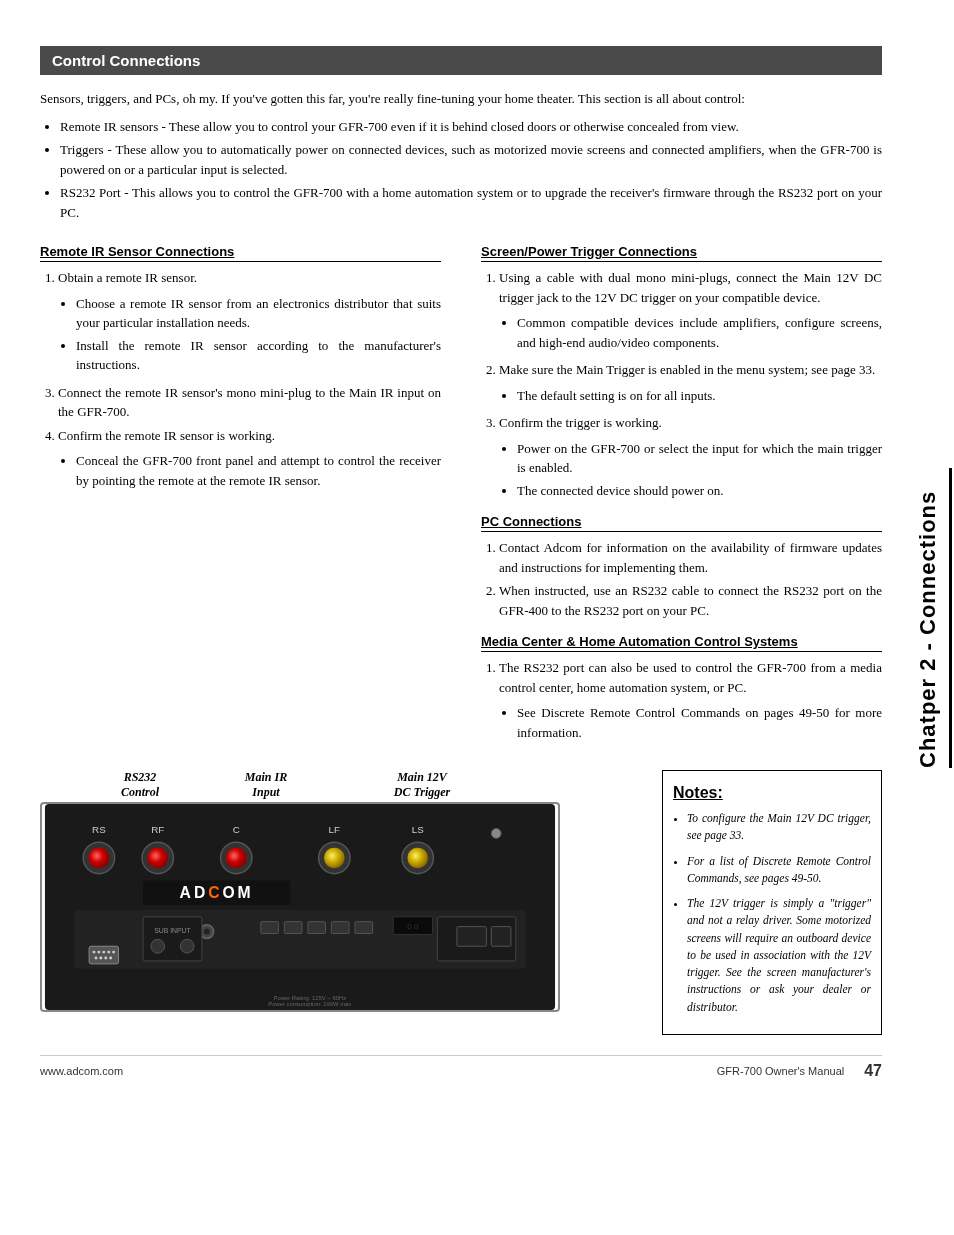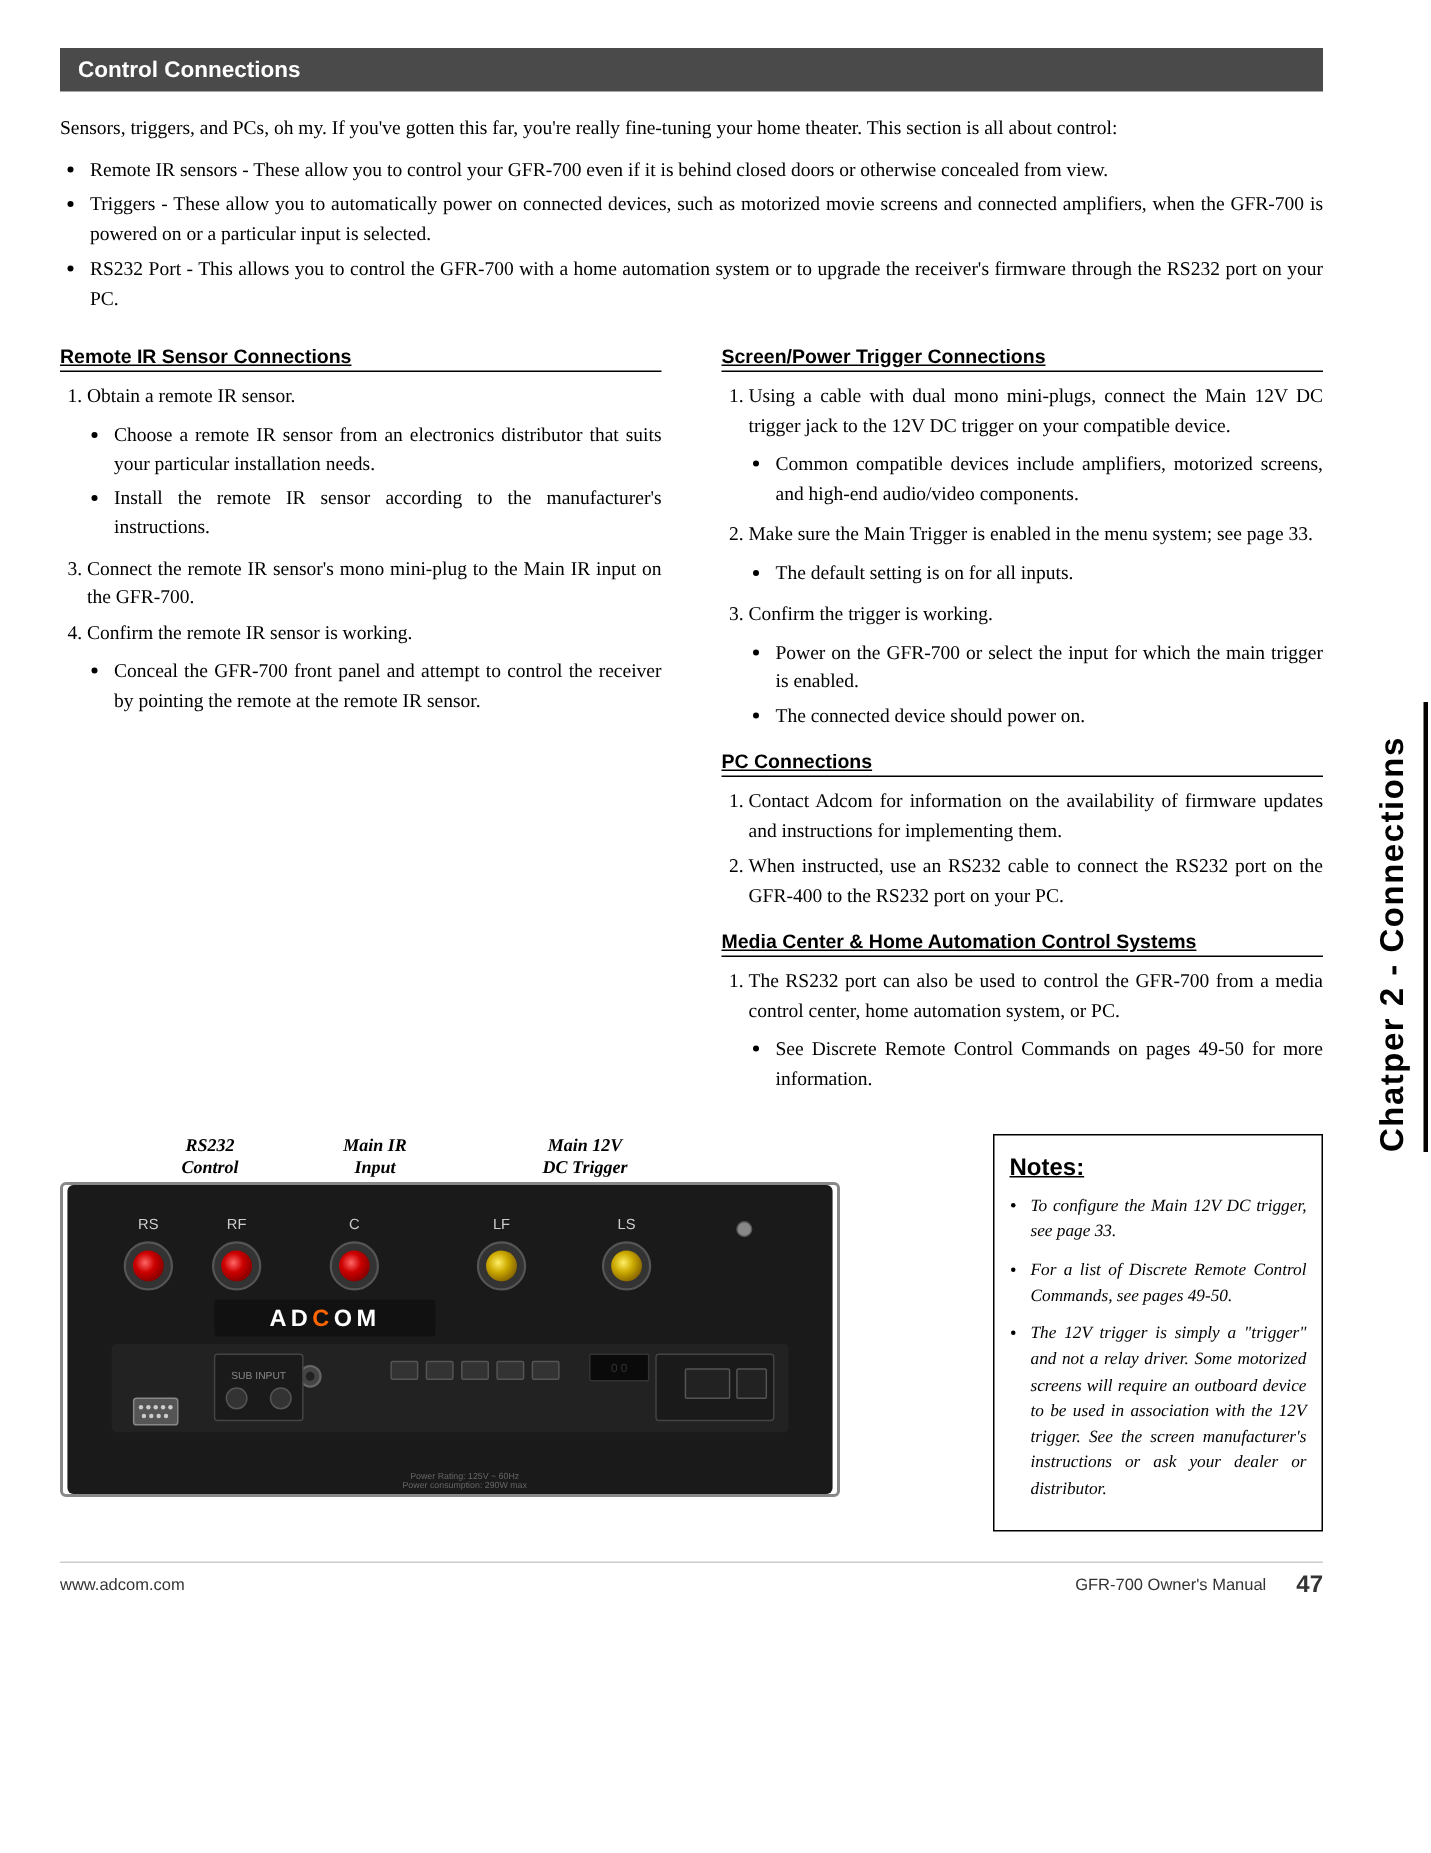--- a/index.html
+++ b/index.html
@@ -44,21 +44,21 @@
       color: #000;
       border-left: 3px solid #000;
       padding-left: 8px;
       height: 300px;
       display: flex;
       align-items: center;
     }
 
     .main-content {
       width: 912px;
-      padding: 32px 30px 20px 40px;
+      padding: 46px 30px 20px 40px;
       position: relative;
     }
 
     
     .section-title-box {
       background: #4a4a4a;
       color: #fff;
       padding: 6px 12px;
       font-size: 15px;
       font-weight: bold;
@@ -245,21 +245,21 @@
       </div>
 
       <div class="col-right">
 
         <div class="subsection-title">Screen/Power Trigger Connections</div>
 
         <ol>
           <li>
             <span>Using a cable with dual mono mini-plugs, connect the Main 12V DC trigger jack to the 12V DC trigger on your compatible device.</span>
             <ul class="nested-ul">
-              <li>Common compatible devices include amplifiers, motorized screens, and high-end audio/video components.</li>
+              <li>Common compatible devices include amplifiers, configure screens, and high-end audio/video components.</li>
             </ul>
           </li>
           <li>
             <span>Make sure the Main Trigger is enabled in the menu system; see page 33.</span>
             <ul class="nested-ul">
               <li>The default setting is on for all inputs.</li>
             </ul>
           </li>
           <li>
             <span>Confirm the trigger is working.</span>
@@ -289,21 +289,21 @@
         </ol>
 
       </div>
     </div>
 
     
     <div class="bottom-area">
 
       <div class="diagram-area">
 
-        <div style="display:flex; gap:0; margin-bottom:2px; margin-left:50px; font-size:12px; font-style:italic; font-weight:bold;">
+        <div style="display:flex; gap:16px; margin-bottom:2px; margin-left:50px; font-size:12px; font-style:italic; font-weight:bold;">
           <div style="width:100px; text-align:center;">
             <div>RS232</div>
             <div>Control</div>
           </div>
           <div style="width:80px; text-align:center; margin-left:20px;">
             <div>Main IR</div>
             <div>Input</div>
           </div>
           <div style="width:80px; text-align:center; margin-left:60px;">
             <div>Main 12V</div>

